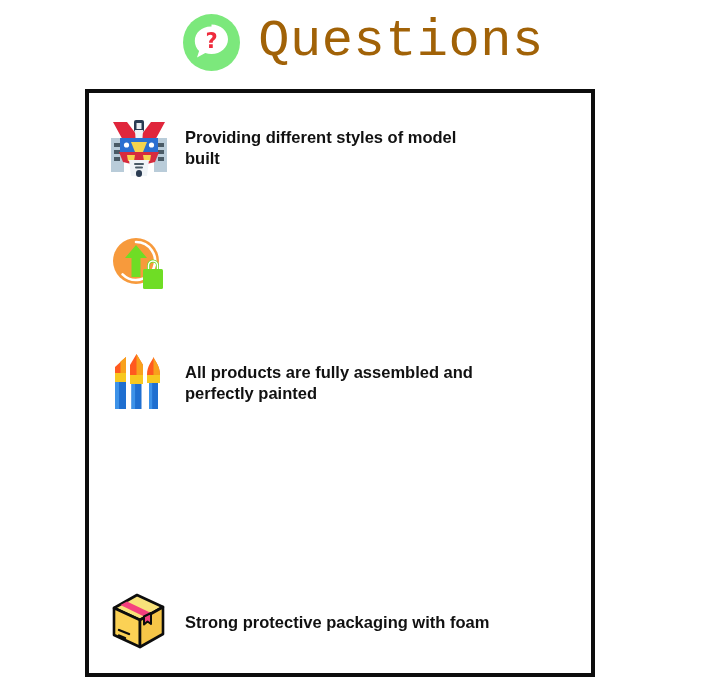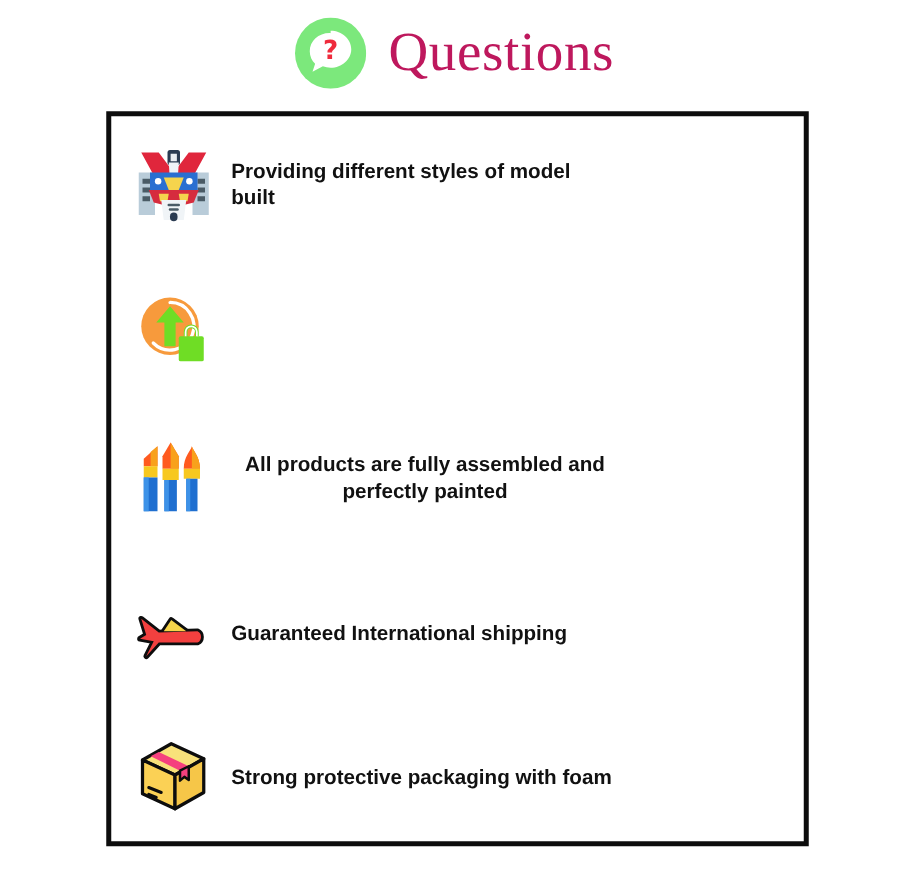--- a/index.html
+++ b/index.html
@@ -25,35 +25,35 @@
     box-sizing: border-box;
     padding-bottom: 6px;
   }
   #question-badge {
     width: 57px;
     height: 57px;
     flex: 0 0 auto;
     display: block;
   }
   #page-title {
-    font-family: Liberation Serif, serif;
+    font-family: Liberation Mono, monospace;
     font-weight: 300;
-    font-size: 44px;
+    font-size: 52px;
     line-height: 1;
-    color: #be185d;
+    color: #a16207;
     letter-spacing: 0.5px;
     white-space: nowrap;
   }
 
   
   #panel {
     position: absolute;
     left: 85px;
     top: 89px;
-    width: 562px;
+    width: 510px;
     height: 588px;
     box-sizing: border-box;
     border: 4px solid #0d0d0d;
     background: #ffffff;
   }
   #faq-list {
     position: relative;
     width: 100%;
     height: 100%;
   }
@@ -80,21 +80,21 @@
     font-size: 16.5px;
     line-height: 1.25;
     color: #111111;
     max-width: 310px;
   }
   .faq-text.wide { max-width: 340px; text-align: right; }
 
   
   #row-0 { top: 22px; }
   #row-1 { top: 137px; }
-  #row-2 { top: 257px; text-align: center; }
+  #row-2 { top: 257px; }
   #row-3 { top: 381px; }
   #row-4 { top: 496px; }
 </style>
 </head>
 <body>
 
 <div id="header">
 
   <svg id="question-badge" viewBox="0 0 57 57">
     <circle cx="28.5" cy="28.5" r="28.5" fill="#7ce87c"></circle>
@@ -182,35 +182,20 @@
           <path d="M40 24 C40 14 45.5 10 46.5 6 C47.5 10 53 14 53 24 Z" fill="#ff5a1f"></path>
           <path d="M46.5 6 C47.5 10 53 14 53 24 L46.5 24 Z" fill="#f8a11c"></path>
           <rect x="40" y="24" width="13" height="8" fill="#f7c81f"></rect>
           <rect x="42" y="32" width="9" height="26" fill="#1f6fd0"></rect>
           <rect x="42" y="32" width="3.2" height="26" fill="#3d92e8"></rect>
         </svg>
       </div>
       <div class="faq-text">All products are fully assembled and perfectly painted</div>
     </div>
 
-    <div class="faq-row" id="row-3">
-      <div class="faq-icon">
-        <svg width="64" height="64" viewBox="0 0 64 64">
-          <g stroke="#0d0d0d" stroke-width="4.5" stroke-linejoin="round" stroke-linecap="round">
-            <path d="M30 21 L42 30 L24 30 Z" fill="#f6d44a"></path>
-            <path d="M6 20 L20 31 L51 30 a5 5 0 0 1 0 9 L20 39 L10 50 L16 38
-                     L5 36 L10 33 L6 20 Z" fill="#f2403f"></path>
-          </g>
-          <path d="M30 21 L42 30 L24 30 Z" fill="#f6d44a"></path>
-          <path d="M6 20 L20 31 L51 30 a5 5 0 0 1 0 9 L20 39 L10 50 L16 38
-                   L5 36 L10 33 L6 20 Z" fill="#f2403f"></path>
-        </svg>
-      </div>
-      <div class="faq-text">Guaranteed International shipping</div>
-    </div>
 
     <div class="faq-row" id="row-4">
       <div class="faq-icon">
         <svg width="64" height="64" viewBox="0 0 64 64">
           <g stroke="#0d0d0d" stroke-width="2.6" stroke-linejoin="round">
 
             <path d="M7 18 L30 5 L56 17 L33 30 Z" fill="#f8e17a"></path>
 
             <path d="M7 18 L33 30 L33 57 L7 45 Z" fill="#fbd155"></path>
 

